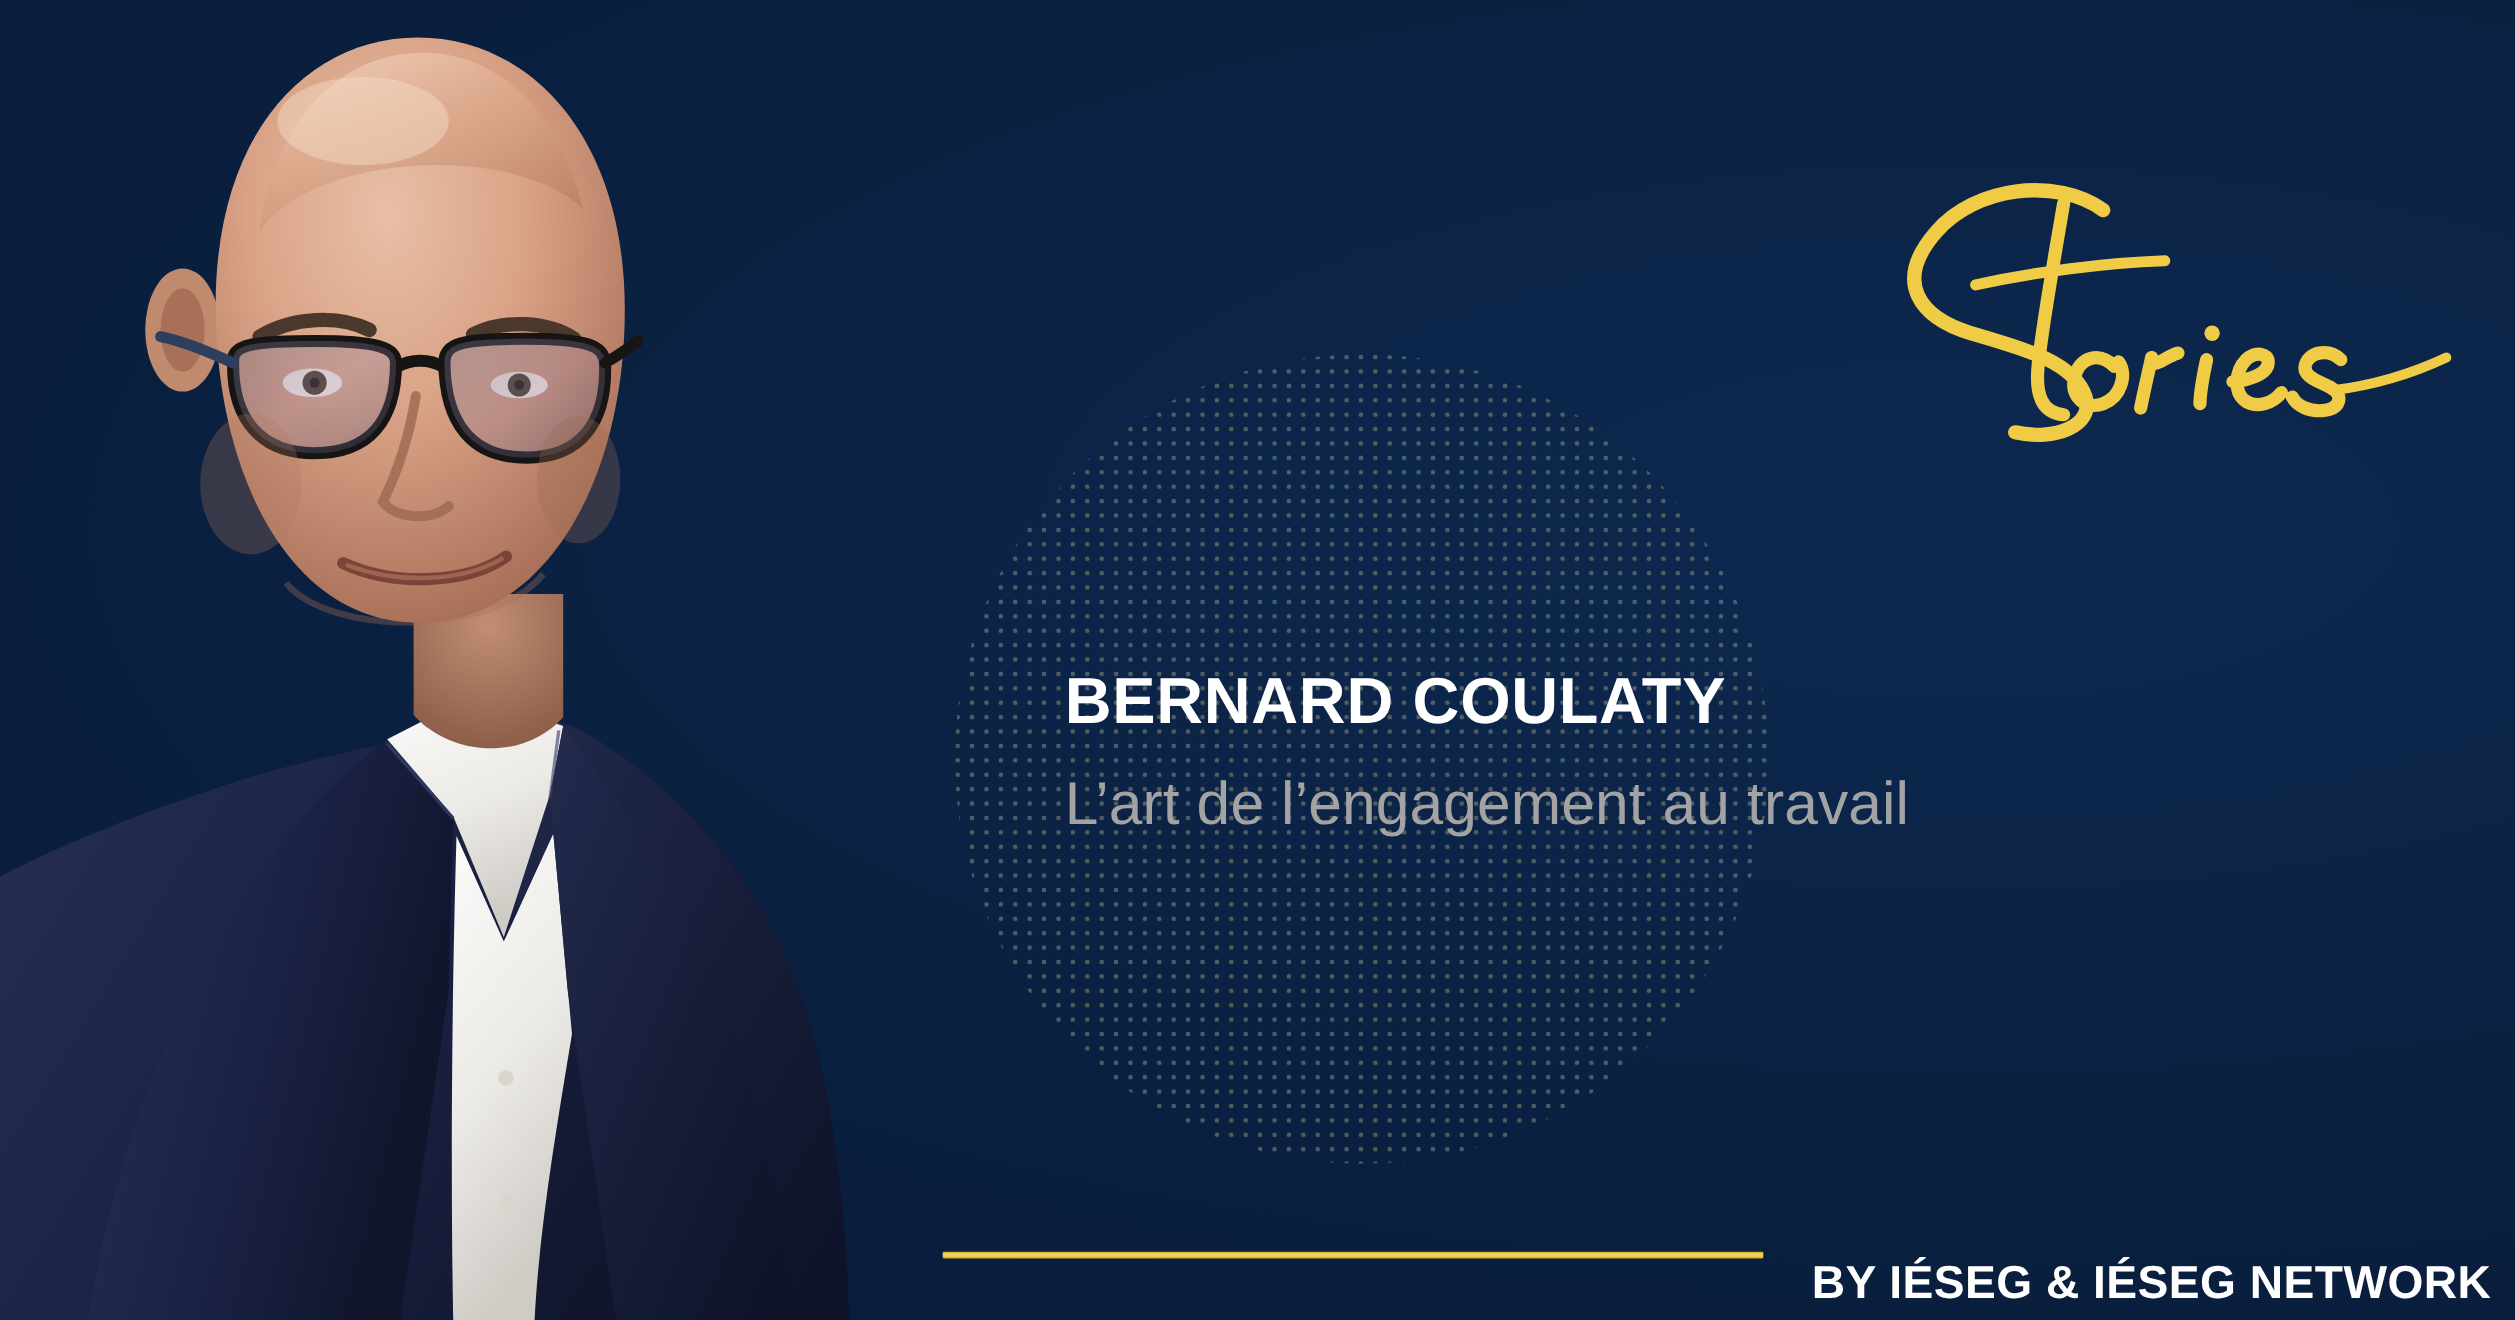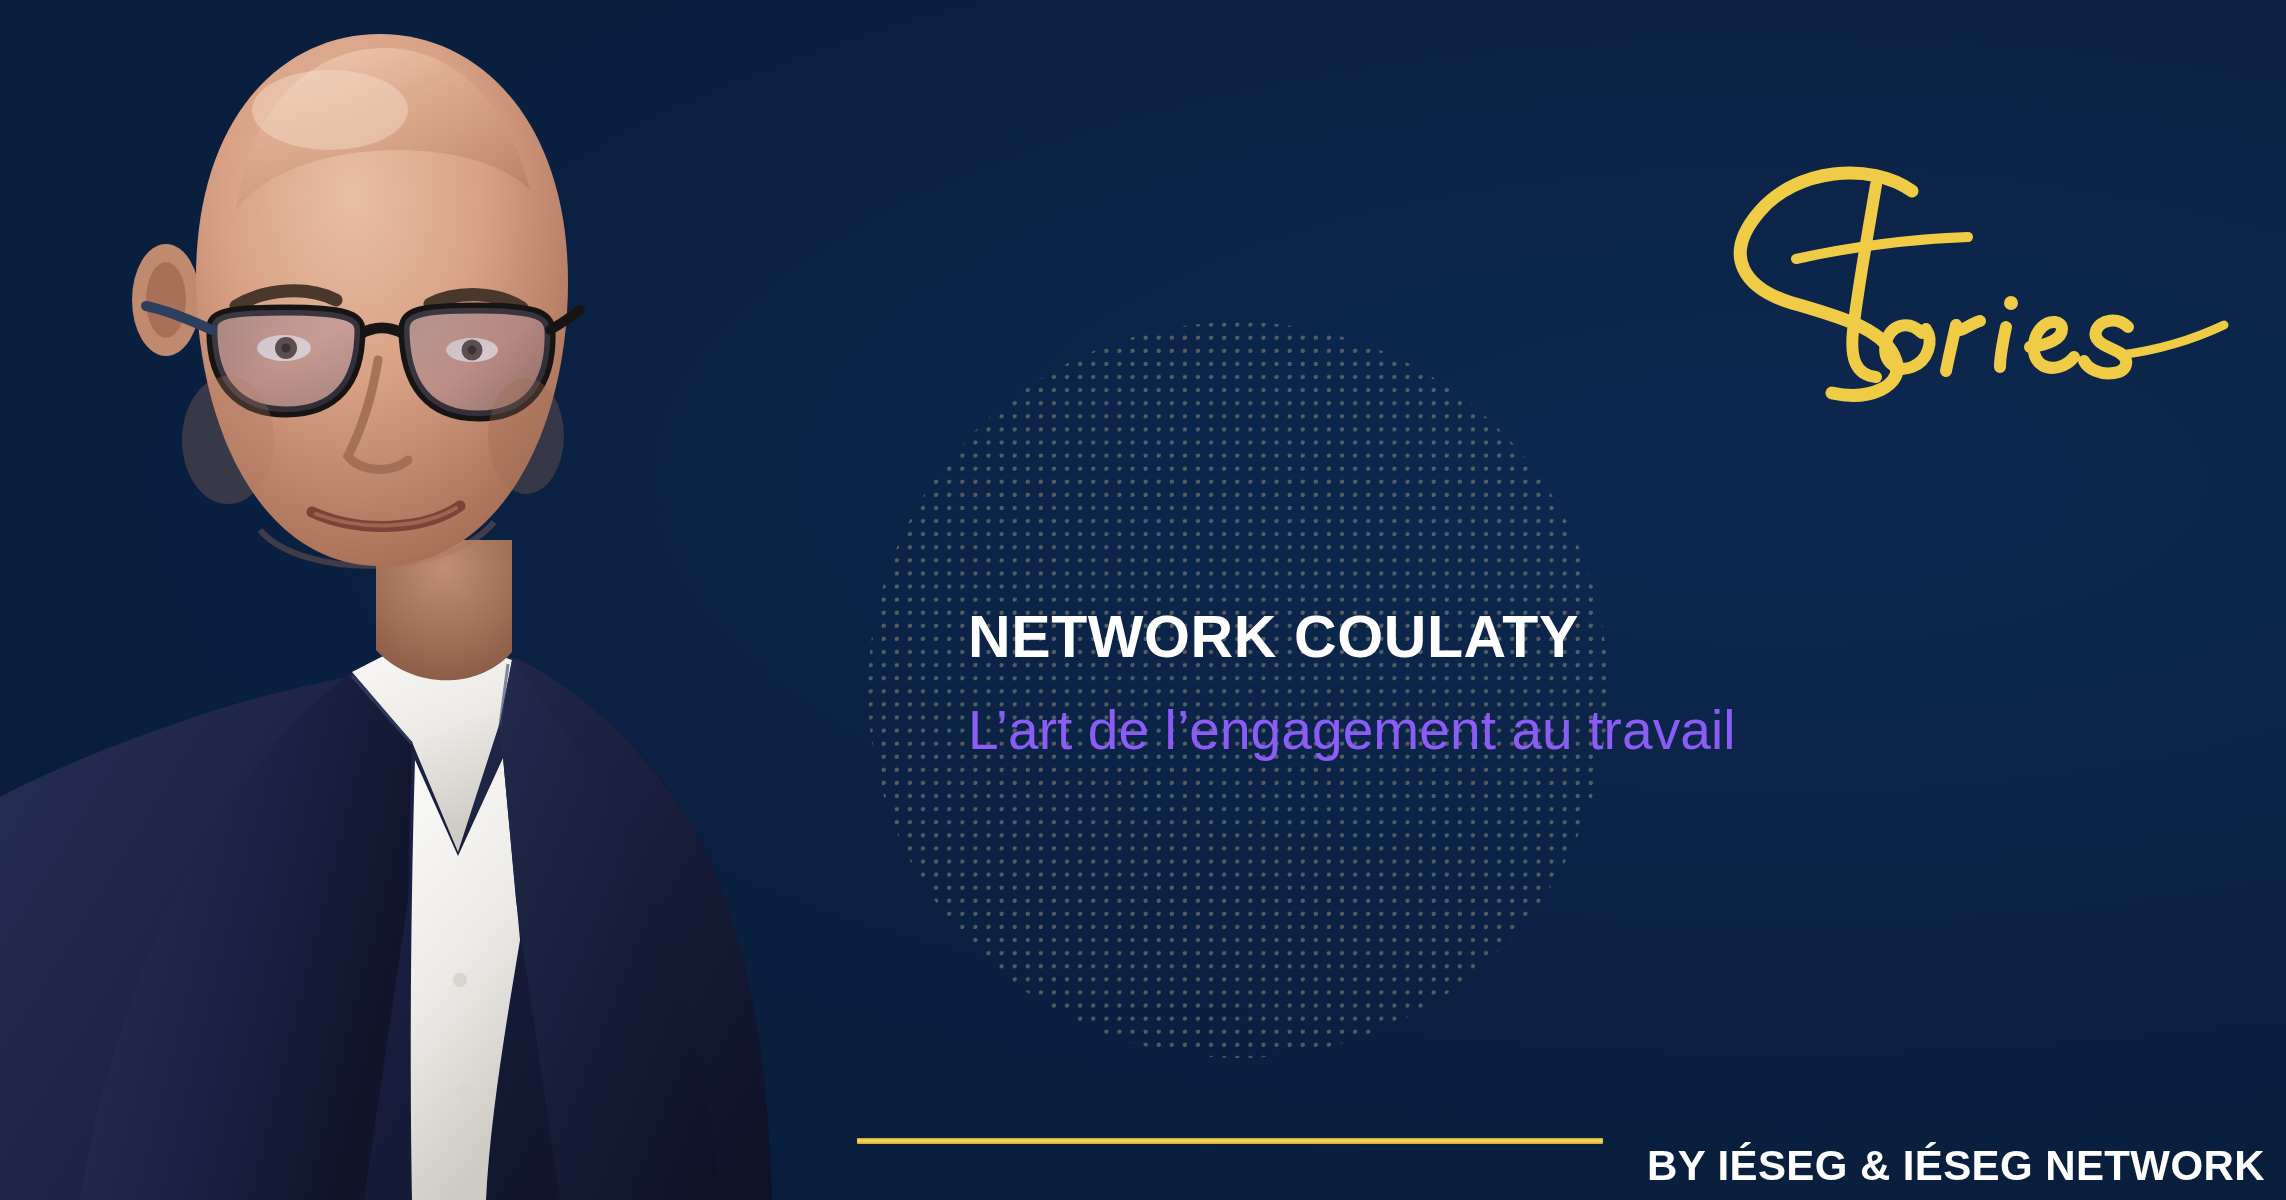--- a/index.html
+++ b/index.html
@@ -99,21 +99,21 @@
     color: #ffffff;
     white-space: nowrap;
   }
   .person-tagline {
     margin-top: 28px;
     font-family: "Liberation Sans", sans-serif;
     font-weight: 400;
     font-size: 55px;
     line-height: 64px;
     letter-spacing: 0.1px;
-    color: #8b5cf6;
+    color: #a3a3a3;
     white-space: nowrap;
   }
 
   
   .footer-rule {
     position: absolute;
     left: 857px;
     top: 1138px;
     width: 746px;
     height: 6px;
@@ -277,20 +277,20 @@
 
         <path d="M 428 172 C 418 162 400 164 396 176 C 392 188 410 192 420 198
                  C 430 204 428 216 414 218 C 400 220 388 214 384 206" stroke-width="12"></path>
         <path d="M 420 200 C 452 196 490 186 524 170" stroke-width="9"></path>
       </g>
       <text x="0" y="0" font-size="0" fill="none">Stories</text>
     </svg>
   </div>
 
   <div class="person">
-    <div class="person-name">NETWORK COULATY</div>
+    <div class="person-name">BERNARD COULATY</div>
     <div class="person-tagline">L’art de l’engagement au travail</div>
   </div>
 
   <div class="footer-rule"></div>
   <div class="footer-credit">BY IÉSEG &amp; IÉSEG NETWORK</div>
 
 </div>
 
 </body></html>

